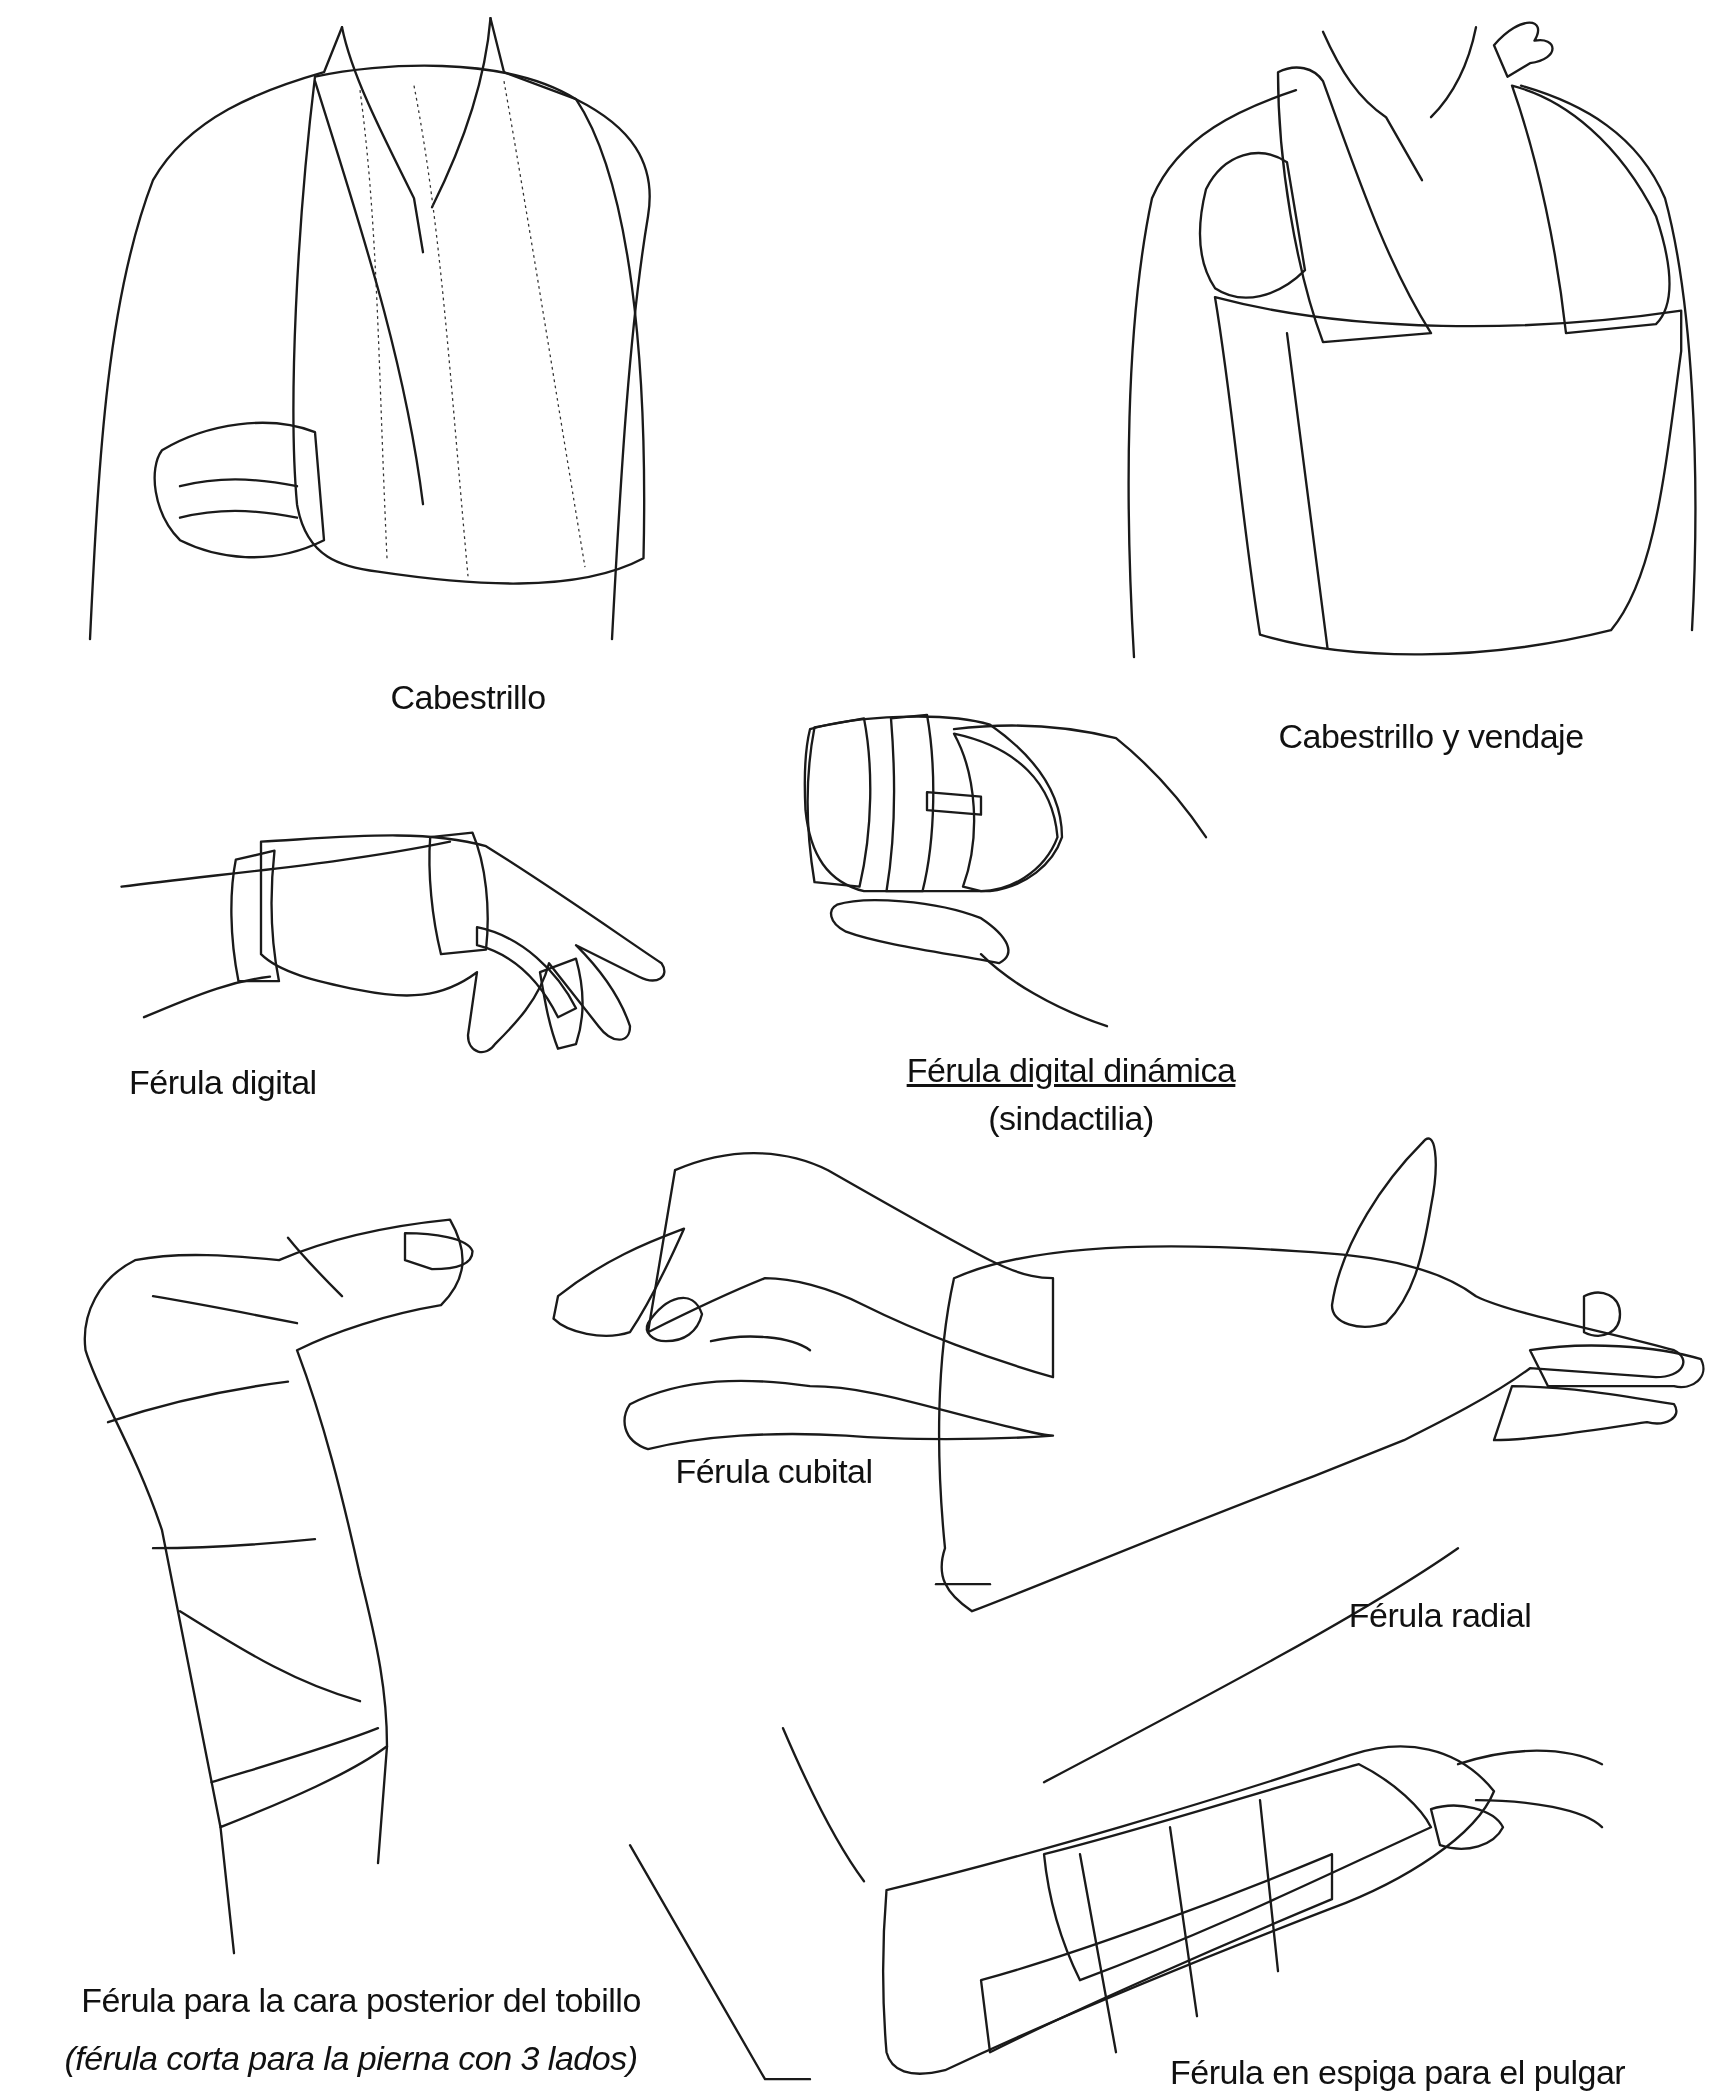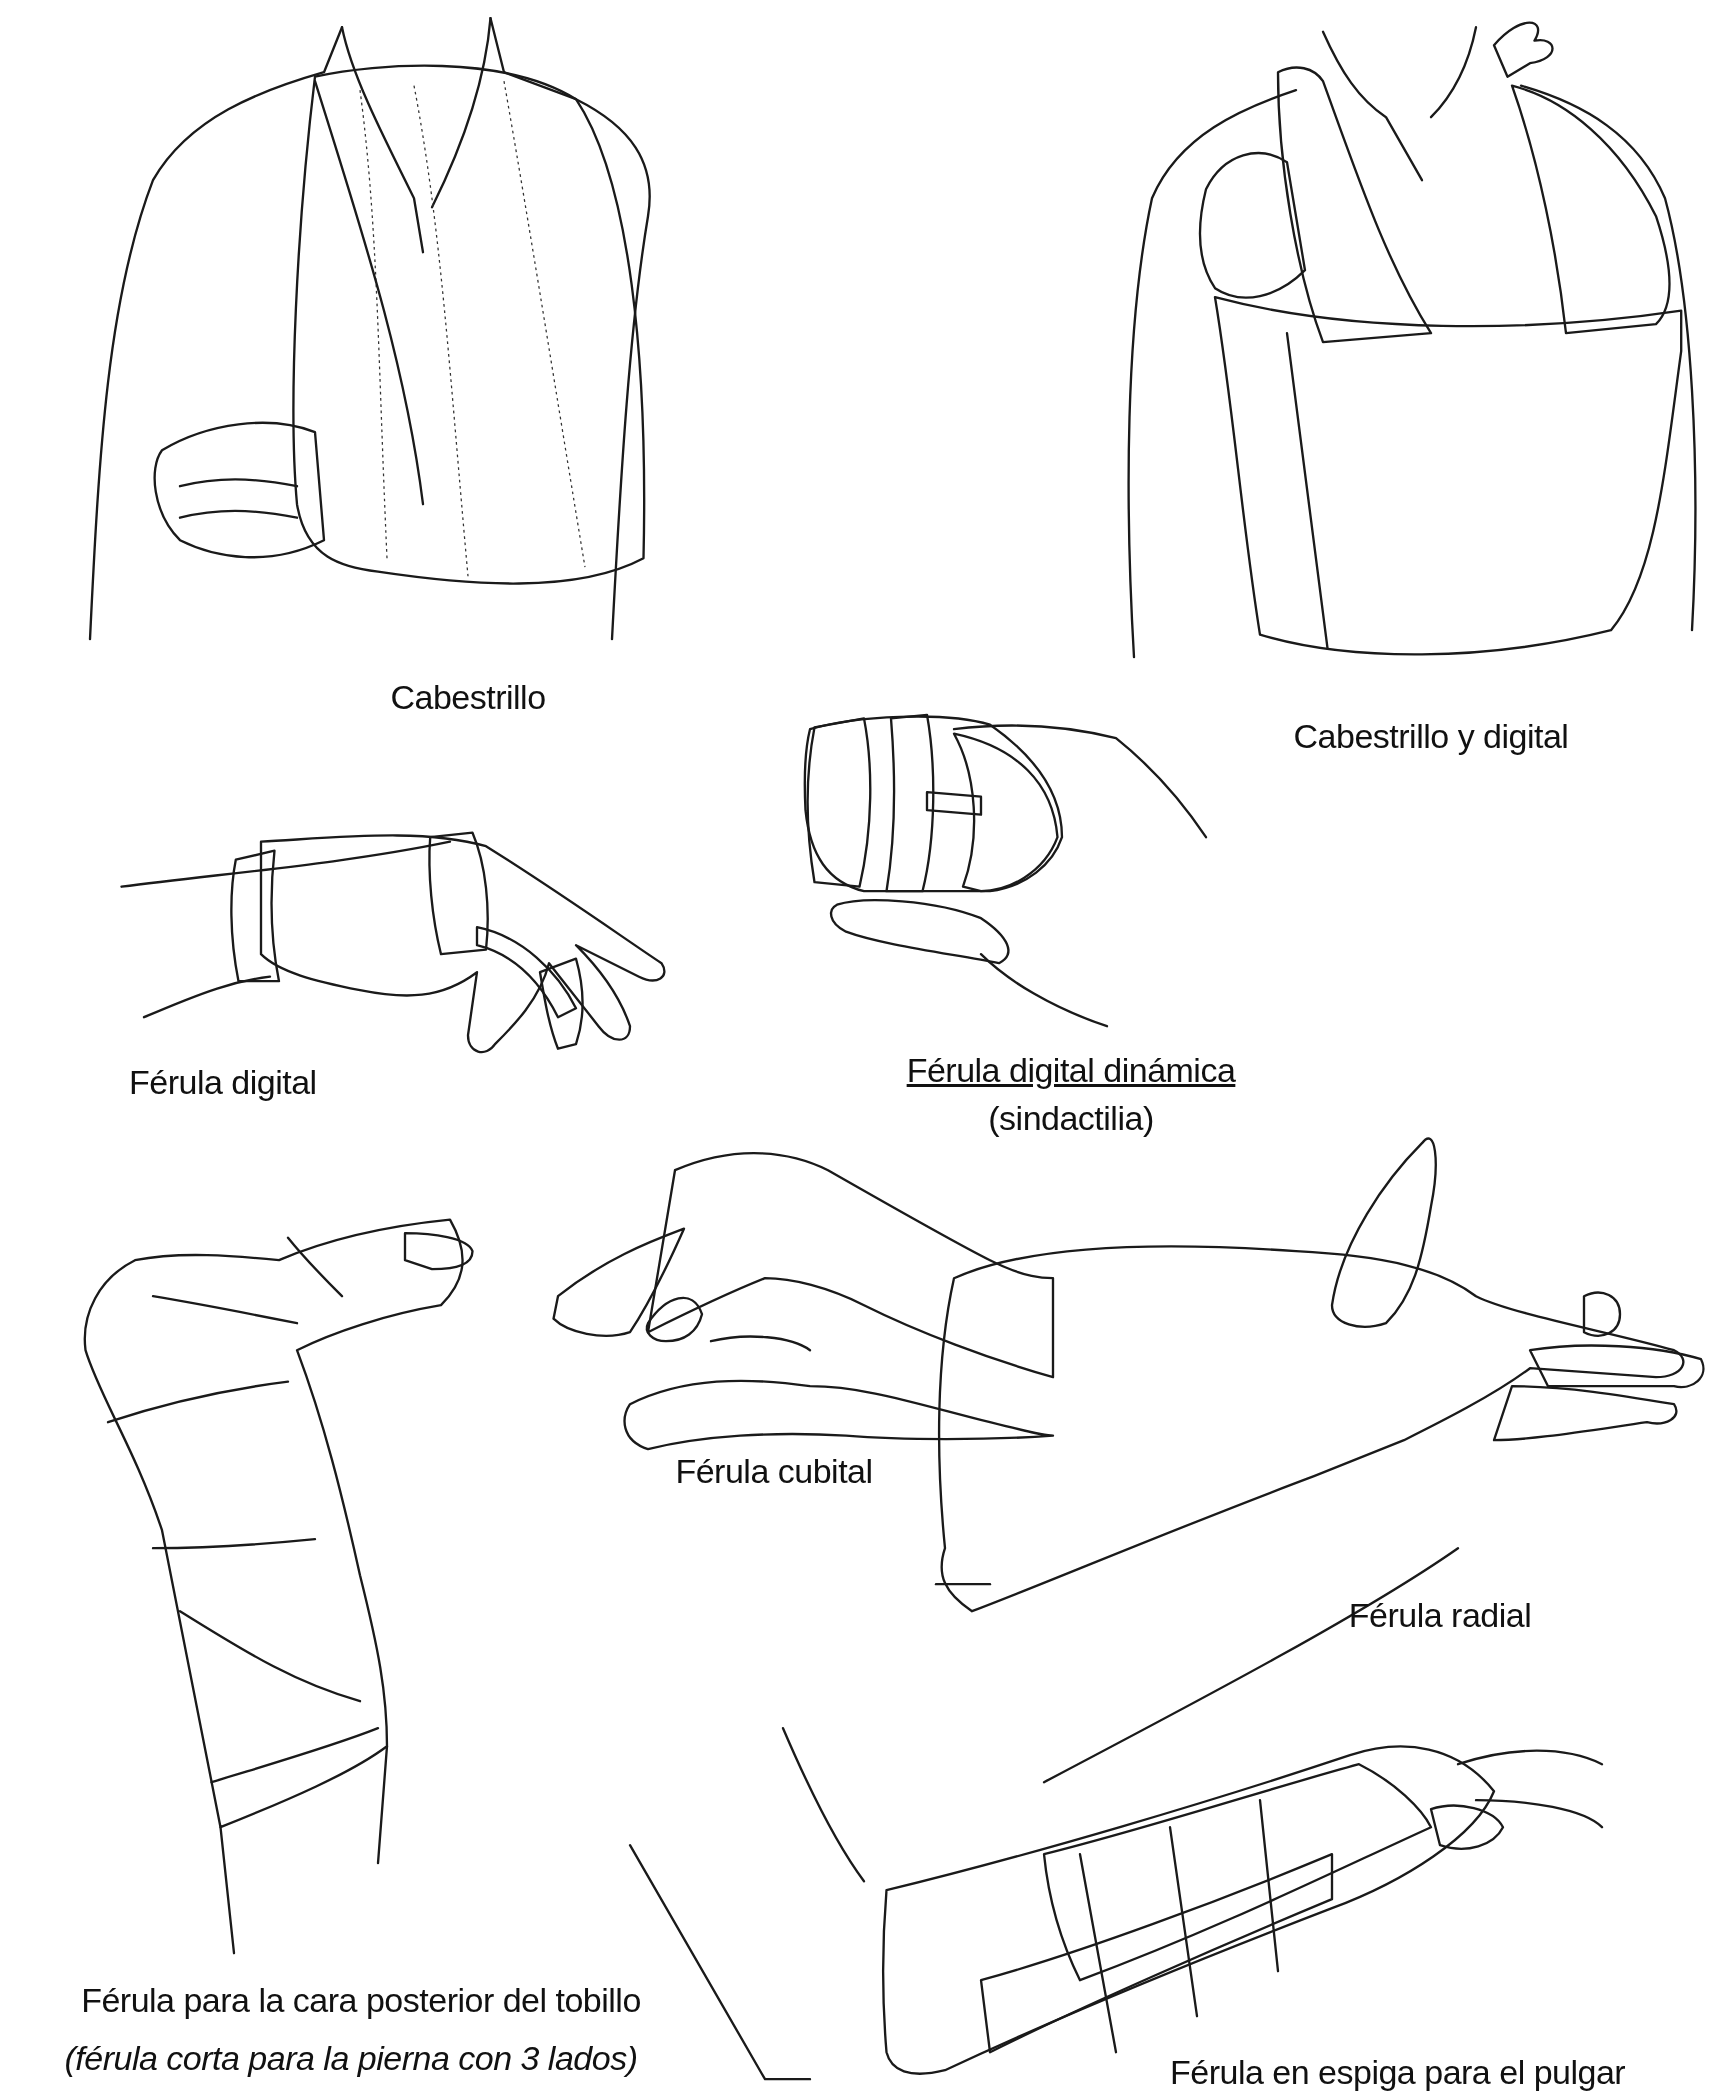--- a/index.html
+++ b/index.html
@@ -115,21 +115,21 @@
     <path class="ink" d="M1200 2060 L1240 2280"></path>
     <path class="ink" d="M1300 2030 L1330 2240"></path>
     <path class="ink" d="M1400 2000 L1420 2190"></path>
     <path d="M1590 2010 C1620 2000 1660 2010 1670 2030 C1660 2050 1630 2060 1600 2050 Z" fill="#ffffff" class="ink"></path>
     <path class="ink" d="M1620 1960 C1680 1940 1740 1940 1780 1960"></path>
     <path class="ink" d="M1640 2000 C1700 2000 1760 2010 1780 2030"></path>
   </g>
 </svg>
 
 <div class="lbl" style="left:342px;top:677px;width:252px;">Cabestrillo</div>
-<div class="lbl" style="left:1242px;top:716px;width:378px;">Cabestrillo y digital</div>
+<div class="lbl" style="left:1242px;top:716px;width:378px;">Cabestrillo y vendaje</div>
 <div class="lbl" style="left:129px;top:1062px;width:234px;text-align:left;">Férula digital</div>
 <div class="lbl" style="left:864px;top:1050px;width:414px;text-decoration:underline;">Férula digital dinámica</div>
 <div class="lbl" style="left:864px;top:1098px;width:414px;">(sindactilia)</div>
 <div class="lbl" style="left:648px;top:1451px;width:252px;">Férula cubital</div>
 <div class="lbl" style="left:1332px;top:1561px;width:216px;margin-top:34px;">Férula radial</div>
 <div class="lbl" style="left:28px;top:1980px;width:666px;">Férula para la cara posterior del tobillo</div>
 <div class="lbl" style="left:9px;top:2038px;width:684px;font-style:italic;">(férula corta para la pierna con 3 lados)</div>
 <div class="lbl" style="left:1170px;top:2052px;width:540px;text-align:left;">Férula en espiga para el pulgar</div>
 
 

